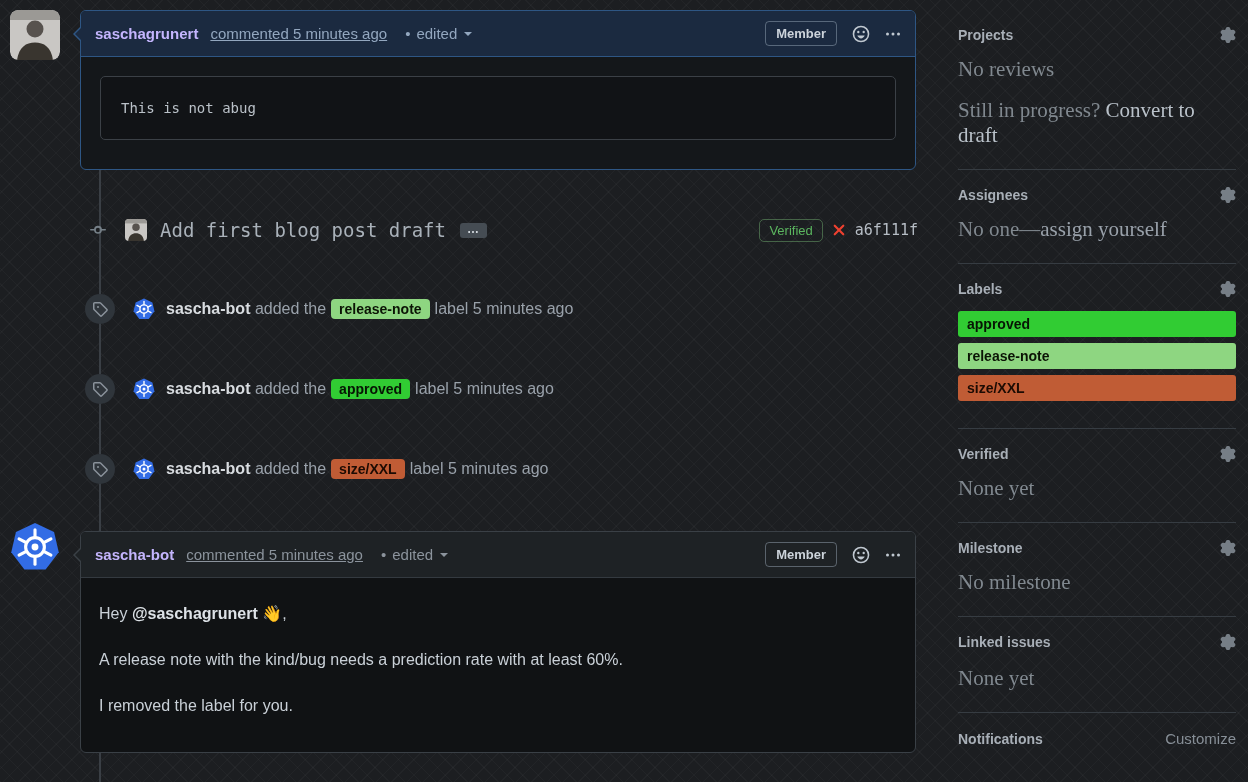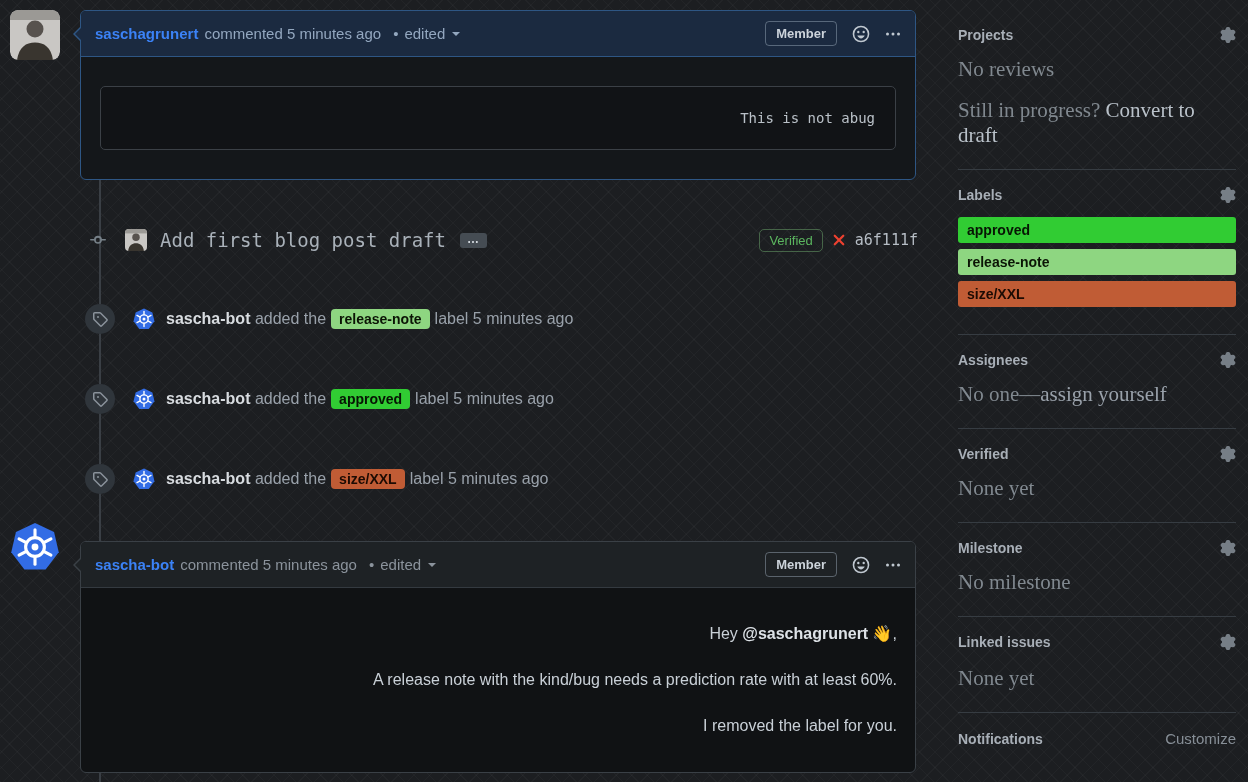--- a/index.html
+++ b/index.html
@@ -32,29 +32,29 @@
   .comment.highlighted { border:1px solid #2e5684; background:#14171a; }
   .comment.highlighted::before { border-right-color:#2e5684; }
   .comment.highlighted::after  { border-right-color:#1b2a40; }
   .comment.plain { border:1px solid #3a4046; background:#101214; margin-top:47px; }
   .comment.plain::before { border-right-color:#3a4046; }
   .comment.plain::after  { border-right-color:#1e2225; }
 
   .comment-header { display:flex; align-items:center; height:46px; padding:0 14px; border-radius:5px 5px 0 0; font-size:15px; }
   .comment.highlighted .comment-header { background:#1b2a40; border-bottom:1px solid #2e5684; color:#93a7bf; }
   .comment.plain .comment-header { background:#1e2225; border-bottom:1px solid #343a40; color:#8b939c; }
-  .author { font-weight:700; color:#3b82f6; margin-right:6px; cursor:pointer; }
-  .meta { margin-right:12px; }
+  .author { font-weight:700; color:#c4b5fd; margin-right:12px; cursor:pointer; }
+  .meta { margin-right:18px;text-decoration:underline; }
   .dot { margin-right:6px; }
   .edited { display:inline-flex; align-items:center; gap:3px; cursor:pointer; }
   .header-right { margin-left:auto; display:flex; align-items:center; gap:15px; }
   .member-badge { border:1px solid rgba(165,180,195,0.45); color:#ccd3da; font-size:13px; font-weight:700; padding:4px 10px; border-radius:4px; }
   .icon-btn { display:inline-flex; cursor:pointer; color:#c0c8d0; }
 
-  .comment-body { padding:10px 18px 10px; font-size:16px; color:#c9d0d7; line-height:20px;text-align:right; }
+  .comment-body { padding:0 18px 10px; font-size:16px; color:#c9d0d7; line-height:20px; }
   .code-block { margin:19px 1px; background:#111316; border:1px solid #3b4046; border-radius:5px; padding:21px 20px; font-family:"DejaVu Sans Mono","Liberation Mono",monospace; font-size:14px; color:#bac1c8; white-space:pre; }
   .comment-body p { margin:26px 0; }
   .comment-body b { color:#e2e7ec; }
   .mention { font-weight:700; color:#dde2e7; cursor:pointer; }
 
   
   .commit-row { display:flex; align-items:center; margin-top:46px; height:28px; position:relative; z-index:1; }
   .commit-icon { margin-left:90px; color:#768088; display:inline-flex; background:transparent; }
   .avatar-sm { width:22px; height:22px; border-radius:4px; overflow:hidden; margin-left:19px; flex:none; cursor:pointer; }
   .commit-msg { font-family:"DejaVu Sans Mono","Liberation Mono",monospace; font-size:19px; color:#a9b1b9; margin-left:13px; cursor:pointer; }
@@ -287,42 +287,42 @@
               <use href="#icon-gear"></use>
             </svg>
           </span>
       </div>
       <div class="sb-text">No reviews</div>
       <div class="sb-text sb-gap"><span>Still in progress? </span><span class="sb-link">Convert to draft</span></div>
     </div>
 
     <div class="sb-section">
       <div class="sb-head">
+        <span class="sb-title">Assignees</span>
+        <span class="gear">
+            <svg class="icon16" width="16" height="16">
+              <use href="#icon-gear"></use>
+            </svg>
+          </span>
+      </div>
+      <div class="sb-text"><span>No one—</span><span class="sb-link2">assign yourself</span></div>
+    </div>
+
+    <div class="sb-section">
+      <div class="sb-head">
         <span class="sb-title">Labels</span>
         <span class="gear">
             <svg class="icon16" width="16" height="16">
               <use href="#icon-gear"></use>
             </svg>
           </span>
       </div>
       <div class="sb-label-pill" style="background-color: rgb(49, 204, 51); color: rgb(7, 21, 4);">approved</div>
       <div class="sb-label-pill" style="background-color: rgb(142, 214, 129); color: rgb(11, 20, 5);">release-note</div>
       <div class="sb-label-pill" style="background-color: rgb(192, 92, 53); color: rgb(28, 11, 3);">size/XXL</div>
-    </div>
-
-    <div class="sb-section">
-      <div class="sb-head">
-        <span class="sb-title">Assignees</span>
-        <span class="gear">
-            <svg class="icon16" width="16" height="16">
-              <use href="#icon-gear"></use>
-            </svg>
-          </span>
-      </div>
-      <div class="sb-text"><span>No one—</span><span class="sb-link2">assign yourself</span></div>
     </div>
 
     <div class="sb-section">
       <div class="sb-head">
         <span class="sb-title">Verified</span>
         <span class="gear">
             <svg class="icon16" width="16" height="16">
               <use href="#icon-gear"></use>
             </svg>
           </span>

